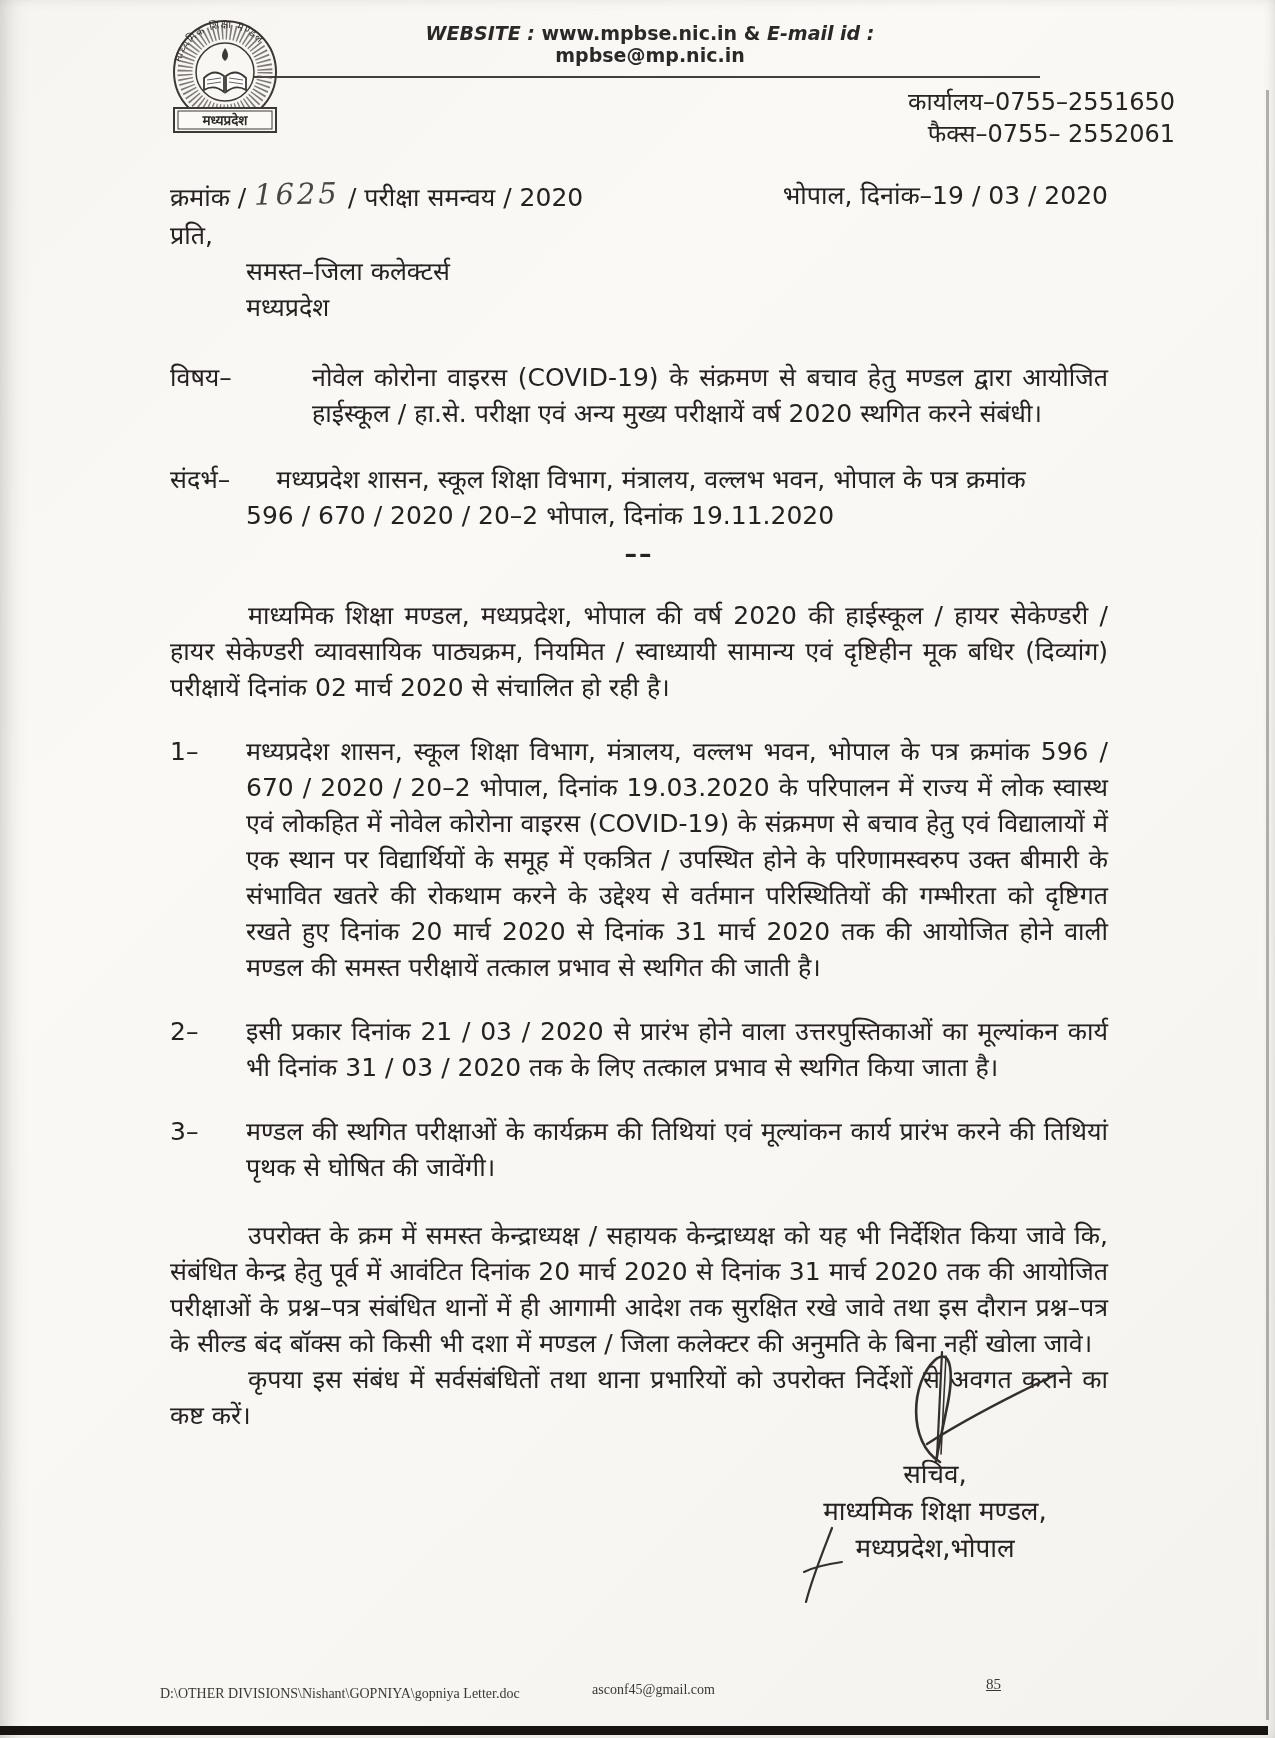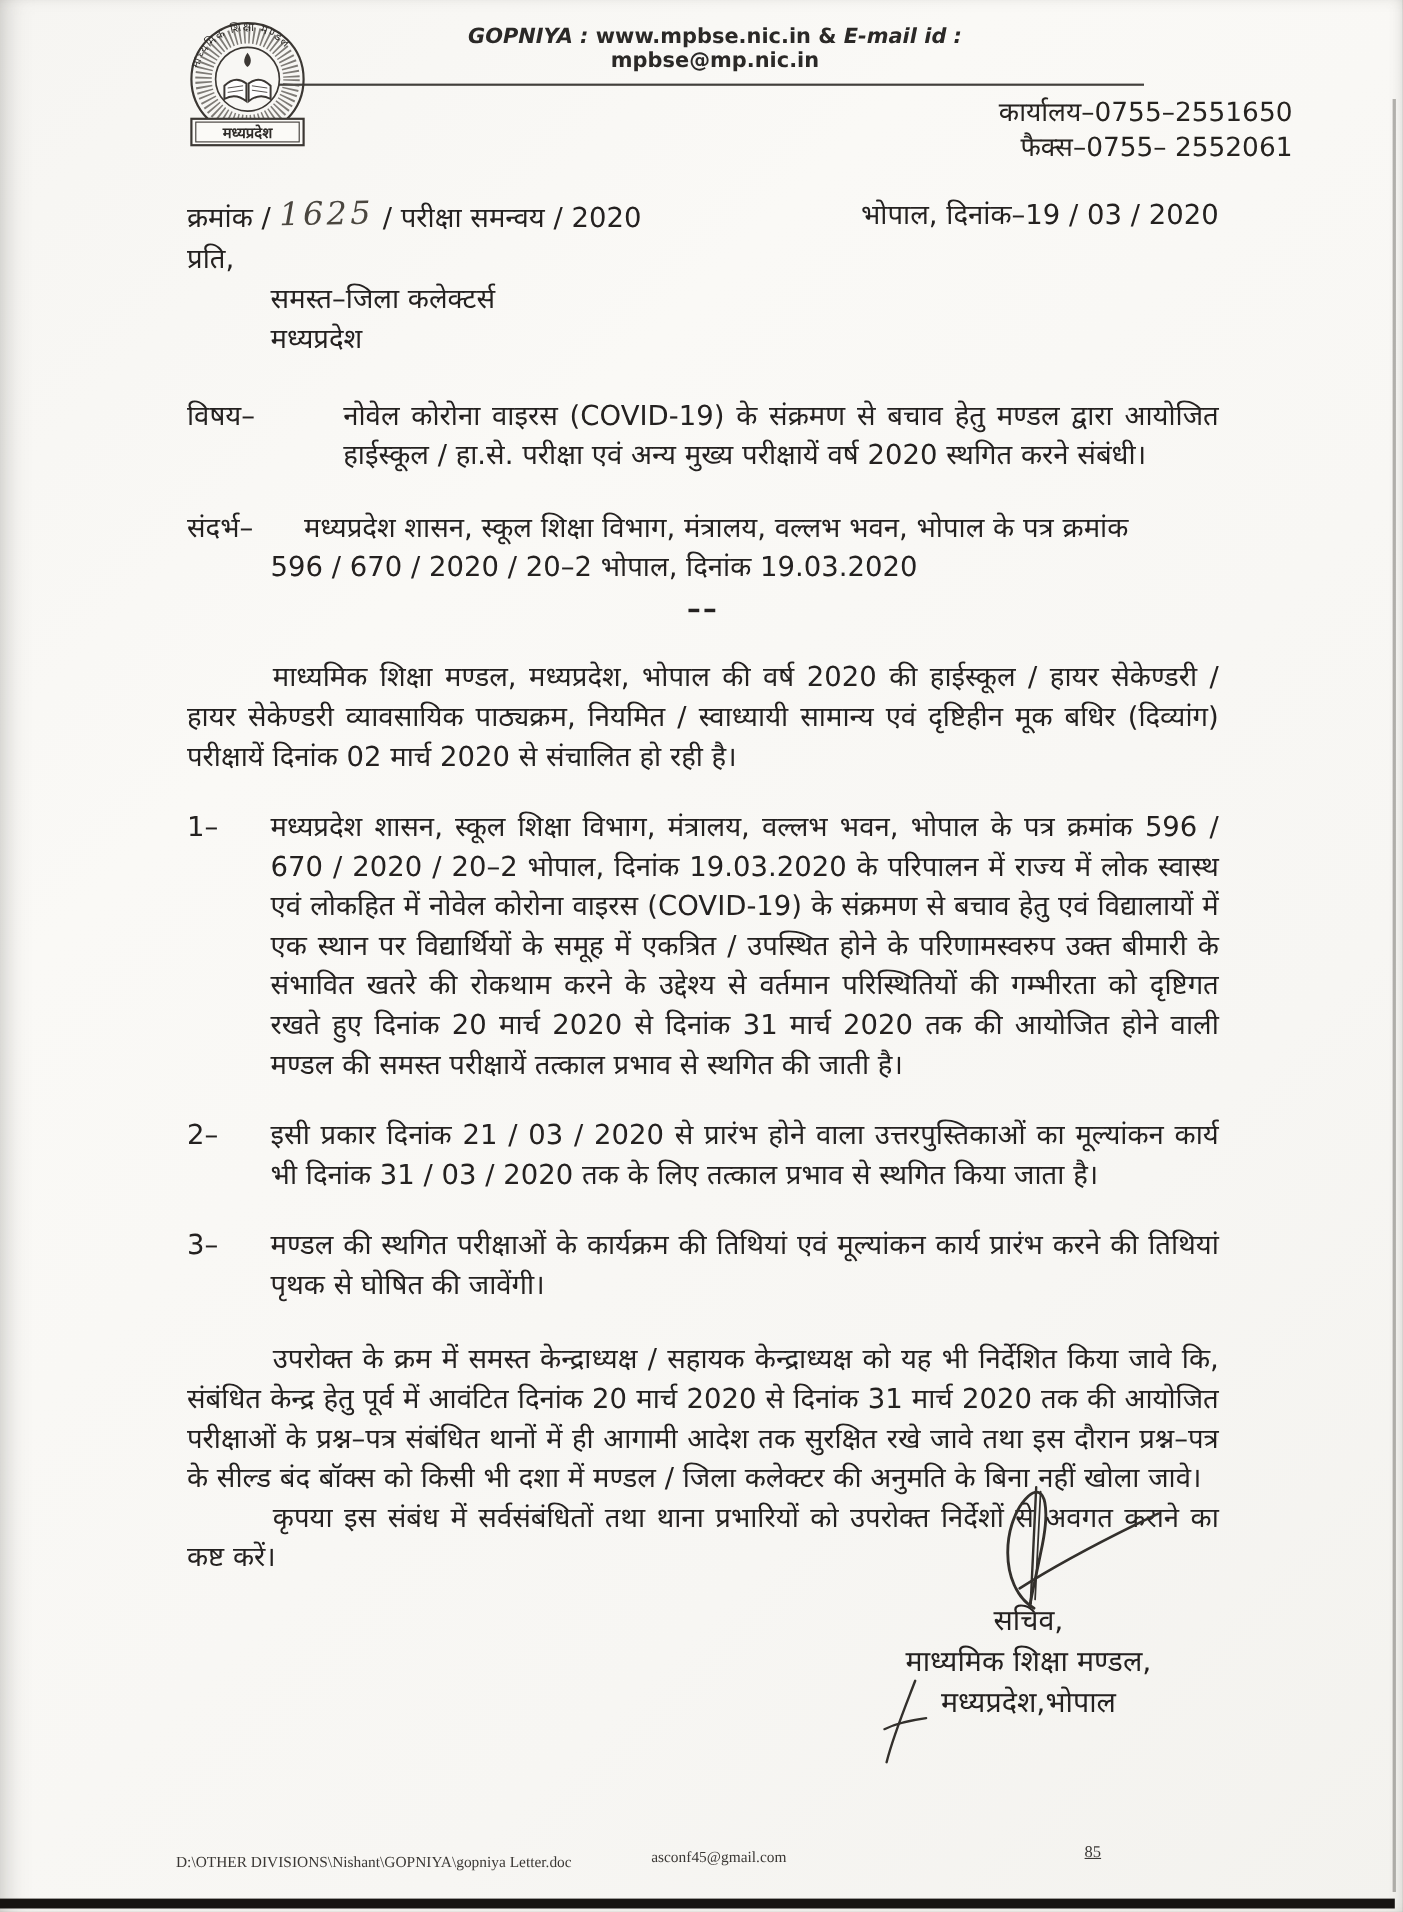--- a/index.html
+++ b/index.html
@@ -84,21 +84,21 @@
         <textPath href="#ringpath" startOffset="8%">माध्यमिक शिक्षा मण्डल</textPath>
       </text>
 
       <rect x="16" y="90" width="102" height="24" fill="#fbfaf7" stroke="#3c3834" stroke-width="2"></rect>
       <rect x="20" y="93" width="94" height="18" fill="none" stroke="#3c3834" stroke-width="1"></rect>
       <text x="67" y="107" text-anchor="middle" font-size="13.5" font-weight="bold" fill="#2e2b28">मध्यप्रदेश</text>
     </svg>
 
     <div class="head-center">
       <div class="website-line">
-        <span class="it">GOPNIYA :</span>
+        <span class="it">WEBSITE :</span>
         <span>www.mpbse.nic.in</span>
         <span>&amp;</span>
         <span class="it">E-mail id :</span>
         <span>mpbse@mp.nic.in</span>
       </div>
     </div>
     <div class="head-rule"></div>
 
     <div class="phones">
       <div>कार्यालय–0755–2551650</div>
@@ -125,21 +125,21 @@
 
     <div class="labeled subject">
       <div class="lab">विषय–</div>
       <div class="txt">नोवेल कोरोना वाइरस (COVID-19) के संक्रमण से बचाव हेतु मण्डल द्वारा आयोजित हाईस्कूल / हा.से. परीक्षा एवं अन्य मुख्य परीक्षायें वर्ष 2020 स्थगित करने संबंधी।</div>
     </div>
 
     <div class="labeled refblock">
       <div class="lab">संदर्भ–</div>
       <div class="txt">मध्यप्रदेश शासन, स्कूल शिक्षा विभाग, मंत्रालय, वल्लभ भवन, भोपाल के पत्र क्रमांक</div>
     </div>
-    <div class="ref-l2">596 / 670 / 2020 / 20–2   भोपाल, दिनांक 19.03.2020</div>
+    <div class="ref-l2">596 / 670 / 2020 / 20–2   भोपाल, दिनांक 19.11.2020</div>
     <div class="divider">––</div>
 
     <p class="para">माध्यमिक शिक्षा मण्डल, मध्यप्रदेश, भोपाल की वर्ष 2020 की हाईस्कूल / हायर सेकेण्डरी / हायर सेकेण्डरी व्यावसायिक पाठ्यक्रम, नियमित / स्वाध्यायी सामान्य एवं दृष्टिहीन मूक बधिर (दिव्यांग) परीक्षायें दिनांक 02 मार्च 2020 से संचालित हो रही है।</p>
 
     <div class="point">
       <div class="num">1–</div>
       <div class="ptxt">मध्यप्रदेश शासन, स्कूल शिक्षा विभाग, मंत्रालय, वल्लभ भवन, भोपाल के पत्र क्रमांक 596 / 670 / 2020 / 20–2  भोपाल, दिनांक 19.03.2020 के परिपालन में राज्य में लोक स्वास्थ एवं लोकहित में नोवेल कोरोना वाइरस (COVID-19) के संक्रमण से बचाव हेतु एवं विद्यालायों में एक स्थान पर विद्यार्थियों के समूह में एकत्रित / उपस्थित होने के परिणामस्वरुप उक्त बीमारी के संभावित खतरे की रोकथाम करने के उद्देश्य से वर्तमान परिस्थितियों की गम्भीरता को दृष्टिगत रखते हुए दिनांक 20 मार्च 2020 से दिनांक 31 मार्च 2020 तक की आयोजित होने वाली मण्डल की समस्त परीक्षायें तत्काल प्रभाव से स्थगित की जाती है।</div>
     </div>
     <div class="point">
       <div class="num">2–</div>

